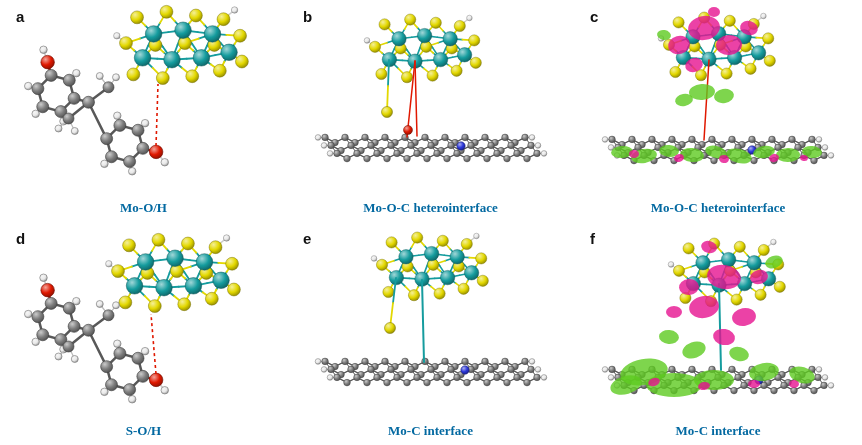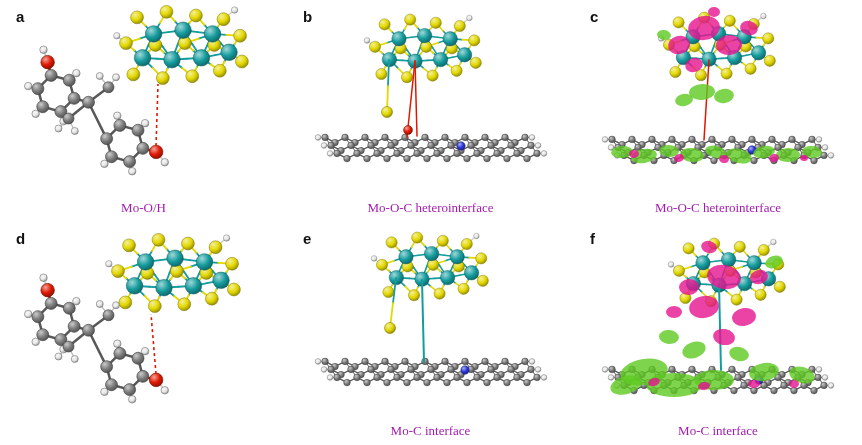--- a/index.html
+++ b/index.html
@@ -19,21 +19,21 @@
   .plabel{
     position:absolute;top:8px;left:16px;
     font-weight:bold;font-size:15px;color:#111;
     font-family:"Liberation Sans",sans-serif;
     z-index:3;
   }
   .caption{
     position:absolute;bottom:6px;left:0;width:100%;
     text-align:center;
     font-family:"Liberation Serif",serif;
-    font-weight:normal;font-size:13px;color:#a21caf;
+    font-weight:bold;font-size:13px;color:#0369a1;
     z-index:3;
   }
   .defs-holder{position:absolute;width:0;height:0;overflow:hidden;}
 </style>
 </head>
 <body>
 
 <svg class="defs-holder" aria-hidden="true">
   <defs id="shared-defs">
       <radialGradient id="g-molybdenum" cx="35%" cy="30%" r="75%">
@@ -894,20 +894,21 @@
           <circle cx="55" cy="68" r="2.8" fill="url(#g-hydrogen)" stroke="rgb(117,117,117)" stroke-width="0.5"></circle>
           <circle cx="88" cy="25" r="2.8" fill="url(#g-hydrogen)" stroke="rgb(117,117,117)" stroke-width="0.5"></circle>
           <circle cx="75" cy="24" r="2.8" fill="url(#g-hydrogen)" stroke="rgb(117,117,117)" stroke-width="0.5"></circle>
           <circle cx="33.3" cy="12.9" r="5.4" fill="url(#g-oxygen)" stroke="rgb(112,12,0)" stroke-width="0.5"></circle>
           <circle cx="30" cy="3" r="3" fill="url(#g-hydrogen)" stroke="rgb(117,117,117)" stroke-width="0.5"></circle>
           <circle cx="120.1" cy="84.7" r="5.4" fill="url(#g-oxygen)" stroke="rgb(112,12,0)" stroke-width="0.5"></circle>
           <circle cx="127" cy="93" r="3" fill="url(#g-hydrogen)" stroke="rgb(117,117,117)" stroke-width="0.5"></circle>
         </g>
         <line x1="156" y1="152" x2="151" y2="92" stroke="#e01800" stroke-width="1.6" stroke-dasharray="3 3"></line>
       </svg>
+    <figcaption class="caption">S-O/H</figcaption>
   </figure>
 
   <figure class="panel" style="margin:0">
     <span class="plabel">e</span>
     <svg id="svg-e" width="287" height="196" viewBox="0 0 287 196">
         <g transform="translate(38,142)">
           <polyline points="0,-2.6 10,2.6 20,-2.6 30,2.6 40,-2.6 50,2.6 60,-2.6 70,2.6 80,-2.6 90,2.6 100,-2.6 110,2.6 120,-2.6 130,2.6 140,-2.6 150,2.6 160,-2.6 170,2.6 180,-2.6 190,2.6 200,-2.6" fill="none" stroke="rgb(81,81,81)" stroke-width="1.2"></polyline>
           <polyline points="6,5.4 16,10.6 26,5.4 36,10.6 46,5.4 56,10.6 66,5.4 76,10.6 86,5.4 96,10.6 106,5.4 116,10.6 126,5.4 136,10.6 146,5.4 156,10.6 166,5.4 176,10.6 186,5.4 196,10.6 206,5.4" fill="none" stroke="rgb(81,81,81)" stroke-width="1.2"></polyline>
           <polyline points="12,13.4 22,18.6 32,13.4 42,18.6 52,13.4 62,18.6 72,13.4 82,18.6 92,13.4 102,18.6 112,13.4 122,18.6 132,13.4 142,18.6 152,13.4 162,18.6 172,13.4 182,18.6 192,13.4 202,18.6 212,13.4" fill="none" stroke="rgb(81,81,81)" stroke-width="1.2"></polyline>
           <line x1="0" y1="-2.6" x2="6" y2="5.4" stroke="rgb(81,81,81)" stroke-width="1" stroke-linecap="round"></line>

